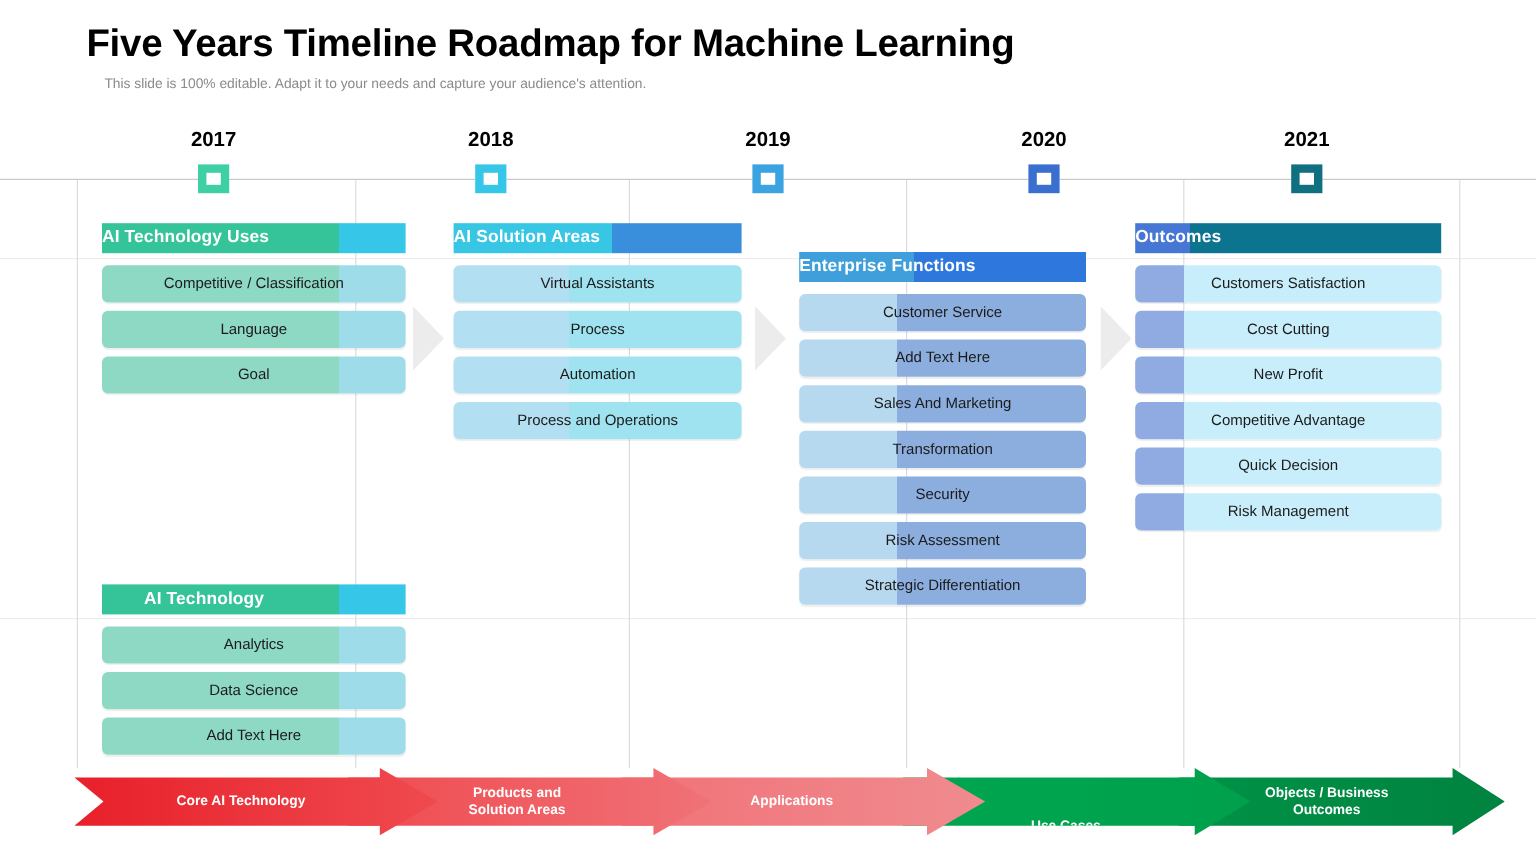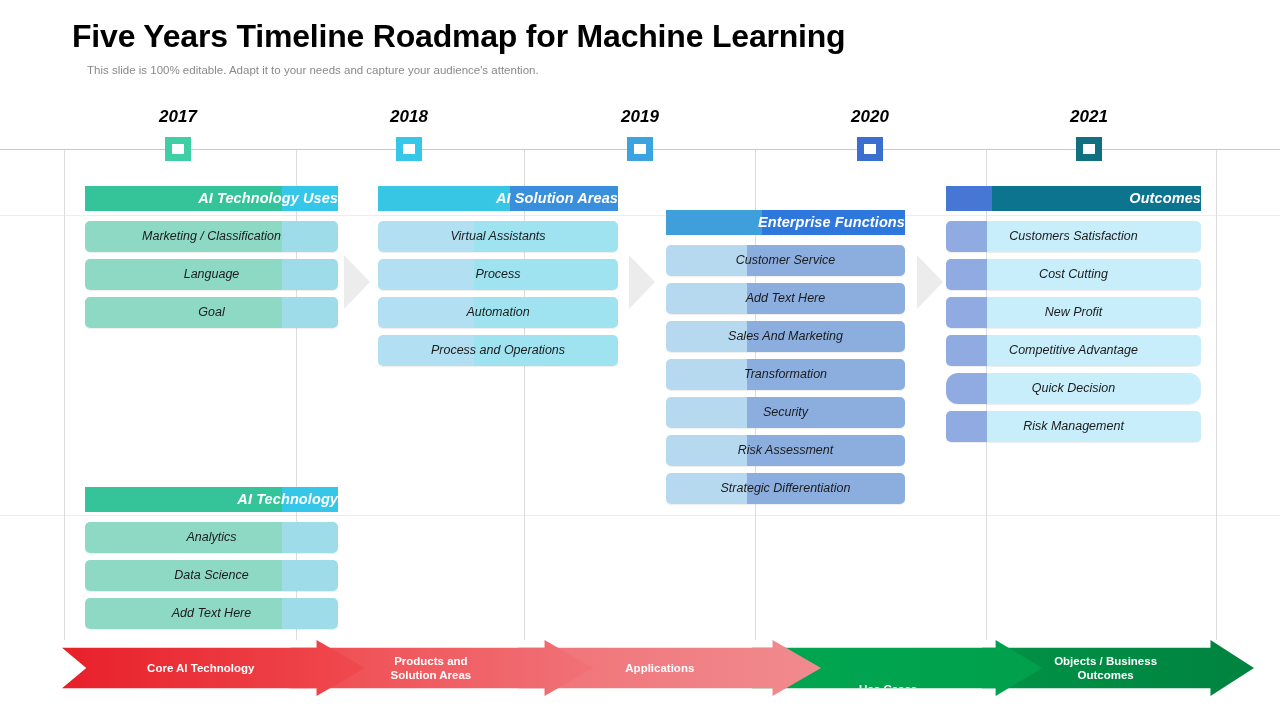--- a/index.html
+++ b/index.html
@@ -36,21 +36,20 @@
     white-space: nowrap;
   }
 
   
   #canvas {
     position: absolute;
     left: 0;
     top: 100px;
     width: 1280px;
     height: 560px;
-    font-style: italic;
   }
   .band-line {
     position: absolute;
     left: 0;
     width: 1280px;
     height: 1px;
     background: #ededed;
   }
   .vgrid {
     position: absolute;
@@ -89,21 +88,21 @@
     border-width: 7px 7px 7px 7px;
     background: #ffffff;
   }
 
   
   .block { position: absolute; }
   .block-header {
     position: relative;
     height: 25px;
     line-height: 25px;
-    text-align: right;
+    text-align: left;
     color: #ffffff;
     font-size: 14.5px;
     font-weight: bold;
     letter-spacing: 0.1px;
     box-sizing: border-box;
   }
   .block-items { position: relative; margin-top: 10px; }
   .item-row {
     position: relative;
     height: 31px;
@@ -182,21 +181,21 @@
     </div>
   <div id="separators-layer">
       <div class="sep-chevron" style="left: 344px; top: 155px;"></div>
       <div class="sep-chevron" style="left: 629px; top: 155px;"></div>
       <div class="sep-chevron" style="left: 917px; top: 155px;"></div>
     </div>
   <div id="columns-layer">
       <div class="block" style="left: 85px; top: 86px; width: 253px;">
         <div class="block-header" style="background: linear-gradient(to right, rgb(53, 196, 154) 0%, rgb(53, 196, 154) 78%, rgb(53, 198, 232) 78%, rgb(53, 198, 232) 100%);">AI Technology Uses</div>
         <div class="block-items">
-          <div class="item-row" style="background: linear-gradient(to right, rgb(142, 217, 196) 0%, rgb(142, 217, 196) 78%, rgb(159, 220, 234) 78%, rgb(159, 220, 234) 100%);">Marketing / Classification</div>
+          <div class="item-row" style="background: linear-gradient(to right, rgb(142, 217, 196) 0%, rgb(142, 217, 196) 78%, rgb(159, 220, 234) 78%, rgb(159, 220, 234) 100%);">Competitive / Classification</div>
           <div class="item-row" style="background: linear-gradient(to right, rgb(142, 217, 196) 0%, rgb(142, 217, 196) 78%, rgb(159, 220, 234) 78%, rgb(159, 220, 234) 100%);">Language</div>
           <div class="item-row" style="background: linear-gradient(to right, rgb(142, 217, 196) 0%, rgb(142, 217, 196) 78%, rgb(159, 220, 234) 78%, rgb(159, 220, 234) 100%);">Goal</div>
         </div>
       </div>
       <div class="block" style="left: 378px; top: 86px; width: 240px;">
         <div class="block-header" style="background: linear-gradient(to right, rgb(55, 198, 228) 0%, rgb(55, 198, 228) 55%, rgb(58, 143, 220) 55%, rgb(58, 143, 220) 100%);">AI Solution Areas</div>
         <div class="block-items">
           <div class="item-row" style="background: linear-gradient(to right, rgb(179, 223, 242) 0%, rgb(179, 223, 242) 40%, rgb(159, 227, 240) 40%, rgb(159, 227, 240) 100%);">Virtual Assistants</div>
           <div class="item-row" style="background: linear-gradient(to right, rgb(179, 223, 242) 0%, rgb(179, 223, 242) 40%, rgb(159, 227, 240) 40%, rgb(159, 227, 240) 100%);">Process</div>
           <div class="item-row" style="background: linear-gradient(to right, rgb(179, 223, 242) 0%, rgb(179, 223, 242) 40%, rgb(159, 227, 240) 40%, rgb(159, 227, 240) 100%);">Automation</div>
@@ -215,21 +214,21 @@
           <div class="item-row" style="background: linear-gradient(to right, rgb(182, 217, 240) 0%, rgb(182, 217, 240) 34%, rgb(140, 174, 222) 34%, rgb(140, 174, 222) 100%);">Strategic Differentiation</div>
         </div>
       </div>
       <div class="block" style="left: 946px; top: 86px; width: 255px;">
         <div class="block-header" style="background: linear-gradient(to right, rgb(71, 119, 212) 0%, rgb(71, 119, 212) 18%, rgb(13, 116, 144) 18%, rgb(13, 116, 144) 100%);">Outcomes</div>
         <div class="block-items">
           <div class="item-row" style="background: linear-gradient(to right, rgb(143, 171, 226) 0%, rgb(143, 171, 226) 16%, rgb(201, 238, 251) 16%, rgb(201, 238, 251) 100%);">Customers Satisfaction</div>
           <div class="item-row" style="background: linear-gradient(to right, rgb(143, 171, 226) 0%, rgb(143, 171, 226) 16%, rgb(201, 238, 251) 16%, rgb(201, 238, 251) 100%);">Cost Cutting</div>
           <div class="item-row" style="background: linear-gradient(to right, rgb(143, 171, 226) 0%, rgb(143, 171, 226) 16%, rgb(201, 238, 251) 16%, rgb(201, 238, 251) 100%);">New Profit</div>
           <div class="item-row" style="background: linear-gradient(to right, rgb(143, 171, 226) 0%, rgb(143, 171, 226) 16%, rgb(201, 238, 251) 16%, rgb(201, 238, 251) 100%);">Competitive Advantage</div>
-          <div class="item-row" style="background: linear-gradient(to right, rgb(143, 171, 226) 0%, rgb(143, 171, 226) 16%, rgb(201, 238, 251) 16%, rgb(201, 238, 251) 100%); border-radius: 12px;">Quick Decision</div>
+          <div class="item-row" style="background: linear-gradient(to right, rgb(143, 171, 226) 0%, rgb(143, 171, 226) 16%, rgb(201, 238, 251) 16%, rgb(201, 238, 251) 100%);">Quick Decision</div>
           <div class="item-row" style="background: linear-gradient(to right, rgb(143, 171, 226) 0%, rgb(143, 171, 226) 16%, rgb(201, 238, 251) 16%, rgb(201, 238, 251) 100%);">Risk Management</div>
         </div>
       </div>
       <div class="block" style="left: 85px; top: 387px; width: 253px;">
         <div class="block-header" style="background: linear-gradient(to right, rgb(53, 196, 154) 0%, rgb(53, 196, 154) 78%, rgb(53, 198, 232) 78%, rgb(53, 198, 232) 100%); padding-left: 35px;">AI Technology</div>
         <div class="block-items">
           <div class="item-row" style="background: linear-gradient(to right, rgb(142, 217, 196) 0%, rgb(142, 217, 196) 78%, rgb(159, 220, 234) 78%, rgb(159, 220, 234) 100%);">Analytics</div>
           <div class="item-row" style="background: linear-gradient(to right, rgb(142, 217, 196) 0%, rgb(142, 217, 196) 78%, rgb(159, 220, 234) 78%, rgb(159, 220, 234) 100%);">Data Science</div>
           <div class="item-row" style="background: linear-gradient(to right, rgb(142, 217, 196) 0%, rgb(142, 217, 196) 78%, rgb(159, 220, 234) 78%, rgb(159, 220, 234) 100%);">Add Text Here</div>
         </div>

